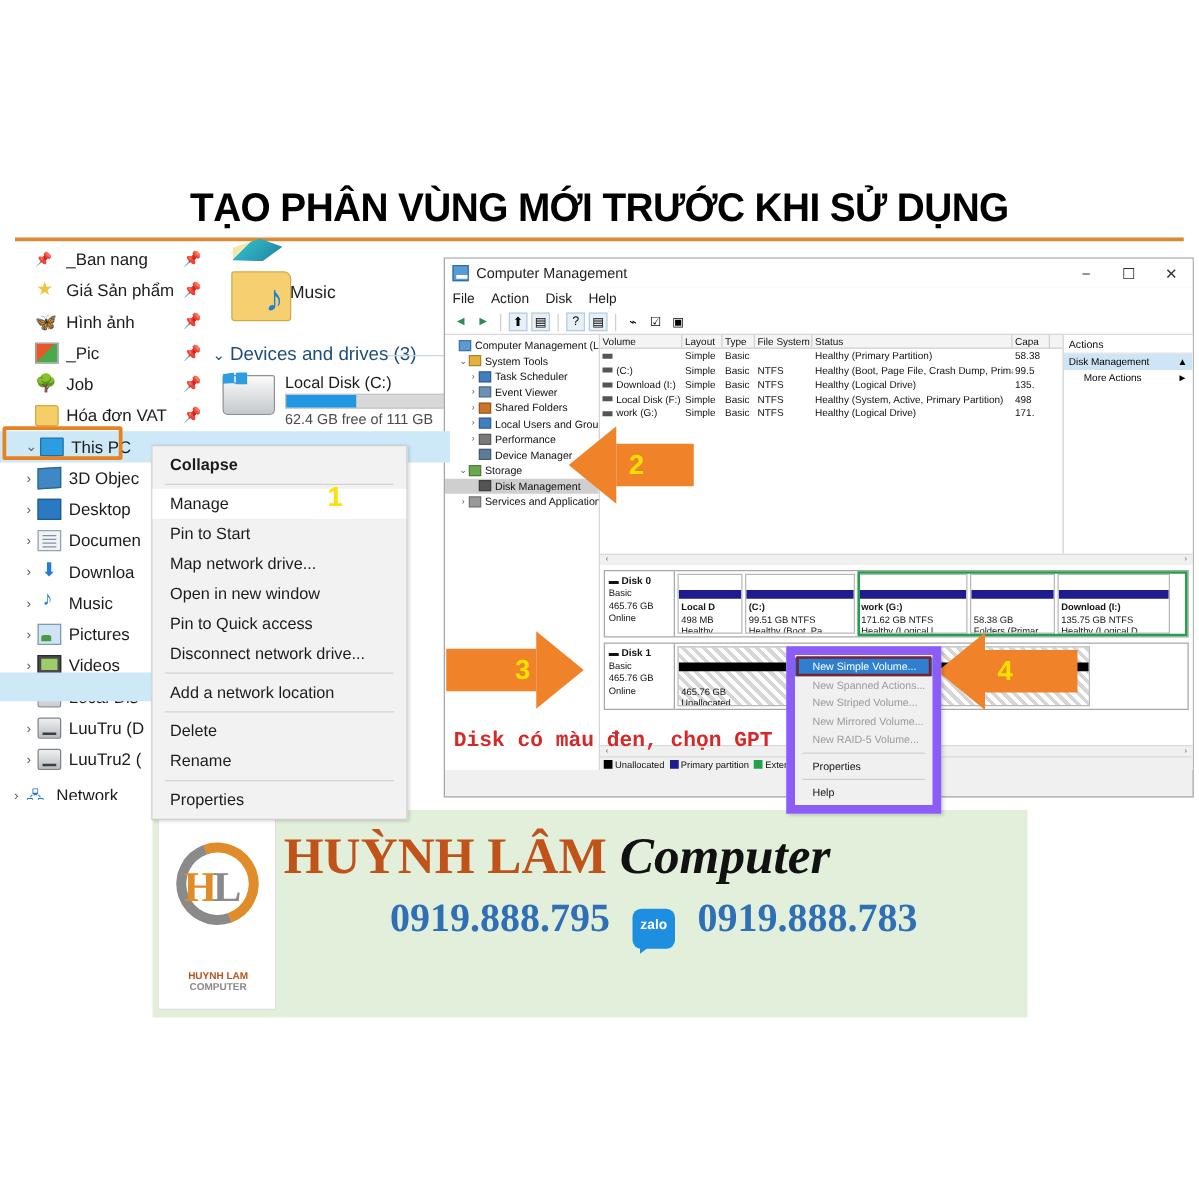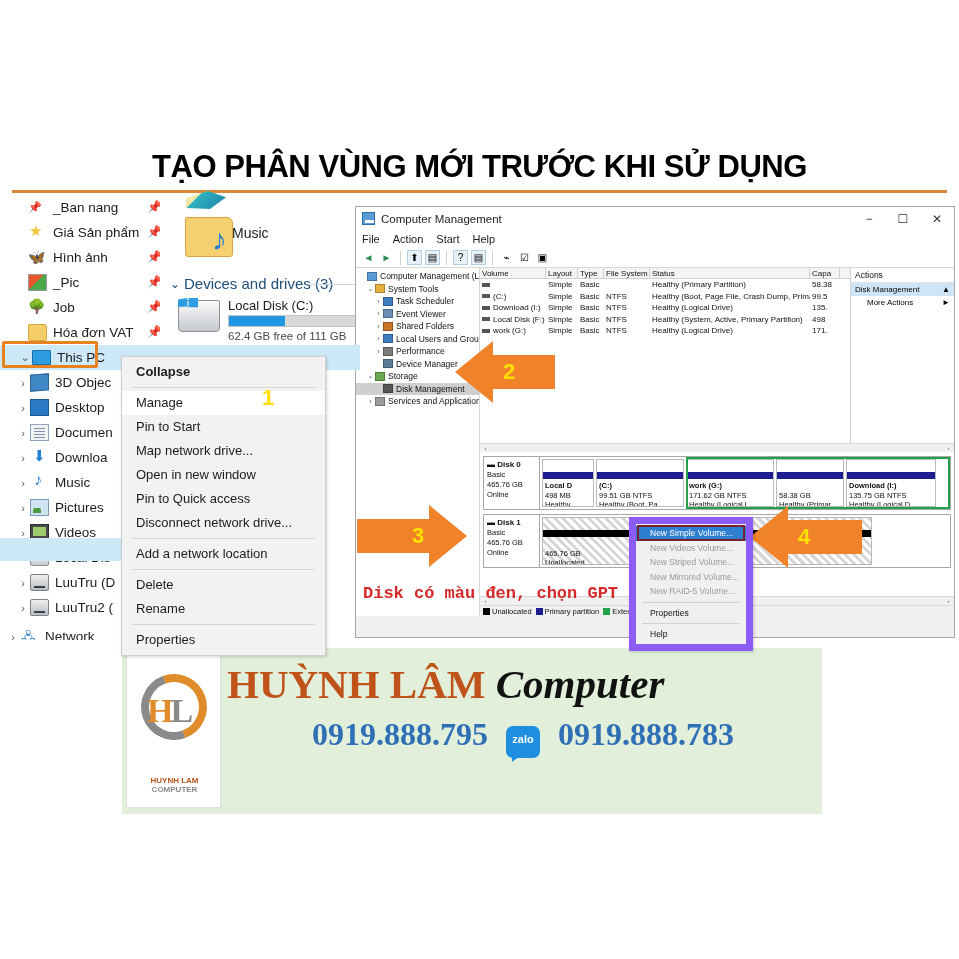--- a/index.html
+++ b/index.html
@@ -382,21 +382,21 @@
       <div class="cm-title-txt">Computer Management</div>
       <div class="cm-btns">
         <div class="cm-btn">−</div>
         <div class="cm-btn">☐</div>
         <div class="cm-btn">✕</div>
       </div>
     </div>
     <div class="cm-menu" id="cm-menu">
         <span>File</span>
         <span>Action</span>
-        <span>Start</span>
+        <span>Disk</span>
         <span>Help</span>
       </div>
     <div class="cm-tool">
       <div class="tb" style="color:#2e8b57">◄</div>
       <div class="tb" style="color:#2e8b57">►</div>
       <div class="tb-sep"></div>
       <div class="tb box">⬆</div>
       <div class="tb box">▤</div>
       <div class="tb-sep"></div>
       <div class="tb box">?</div>
@@ -539,21 +539,21 @@
           <div class="hs-btn">›</div>
         </div>
 
         <div class="graph-area" id="graph-area">
             <div class="disk-row">
               <div class="disk-info"><b>▬ Disk 0</b><br><span>Basic</span><br><span>465.76 GB</span><br><span>Online</span></div>
               <div class="parts" style="position: relative;">
                 <div class="part" style="width: 52px; flex: 0 0 52px;"><div class="cap"></div><b>Local D</b><br><span>498 MB</span><br><span>Healthy</span></div>
                 <div class="part" style="width: 88px; flex: 0 0 88px;"><div class="cap"></div><b>(C:)</b><br><span>99.51 GB NTFS</span><br><span>Healthy (Boot, Pa</span></div>
                 <div class="part" style="width: 88px; flex: 0 0 88px;"><div class="cap"></div><b>work  (G:)</b><br><span>171.62 GB NTFS</span><br><span>Healthy (Logical l</span></div>
-                <div class="part" style="width: 68px; flex: 0 0 68px;"><div class="cap"></div><b></b><br><span>58.38 GB</span><br><span>Healthy (Primar</span></div>
+                <div class="part" style="width: 68px; flex: 0 0 68px;"><div class="cap"></div><b></b><br><span>58.38 GB</span><br><span>Folders (Primar</span></div>
                 <div class="part" style="width: 90px; flex: 0 0 90px;"><div class="cap"></div><b>Download  (I:)</b><br><span>135.75 GB NTFS</span><br><span>Healthy (Logical D</span></div>
                 <div class="grp-green" style="inset: 0px 0px 0px 146px;"></div>
               </div>
             </div>
             <div class="disk-row">
               <div class="disk-info"><b>▬ Disk 1</b><br><span>Basic</span><br><span>465.76 GB</span><br><span>Online</span></div>
               <div class="parts" style="position: relative;">
                 <div class="part unalloc" style="width: 330px; flex: 0 0 330px;"><div class="capb"></div><b></b><br><span>465.76 GB</span><br><span>Unallocated</span></div>
               </div>
             </div>
@@ -573,21 +573,21 @@
       </div>
     </div>
   </div>
 
   <div class="dmmenu" id="dmmenu" style="position: absolute;">
       <div style="position: relative;">
         <div class="dm-item sel">New Simple Volume...</div>
         <div class="dm-selbox" style="top: -1px; left: 1px; right: 1px; height: 16px;"></div>
       </div>
       <div style="position: relative;">
-        <div class="dm-item dis">New Videos Volume...</div>
+        <div class="dm-item dis">New Spanned Actions...</div>
       </div>
       <div style="position: relative;">
         <div class="dm-item dis">New Striped Volume...</div>
       </div>
       <div style="position: relative;">
         <div class="dm-item dis">New Mirrored Volume...</div>
       </div>
       <div style="position: relative;">
         <div class="dm-item dis">New RAID-5 Volume...</div>
       </div>

